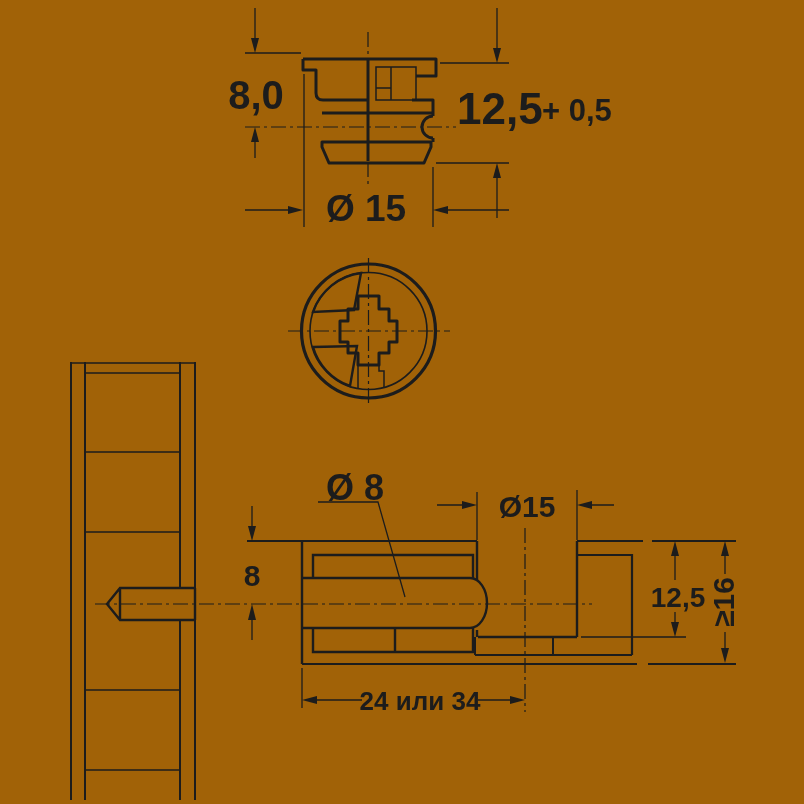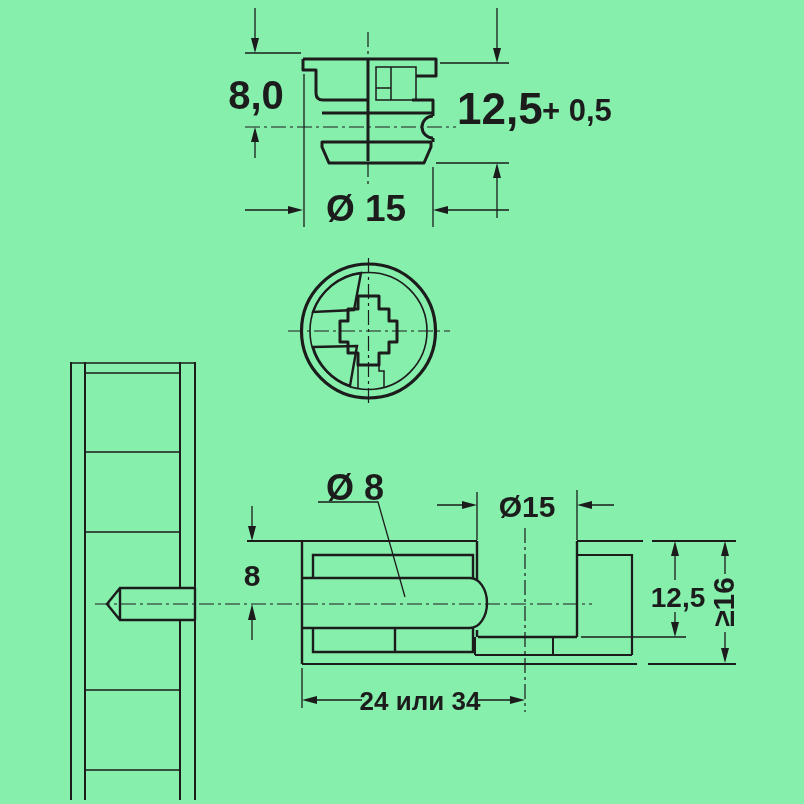--- a/index.html
+++ b/index.html
@@ -1,16 +1,16 @@
 <!DOCTYPE html>
 <html><head>
 <meta charset="utf-8">
 <style>
   html,body{margin:0;padding:0;background:#ffffff;}
-  .stage{position:relative;width:804px;height:804px;background:#86efac;overflow:hidden;
+  .stage{position:relative;width:804px;height:804px;background:#a16207;overflow:hidden;
          font-family:"Liberation Sans",sans-serif;}
   svg{display:block;}
   
   .xl{fill:none;stroke:#1c1c1c;stroke-width:3;stroke-linejoin:round;stroke-linecap:butt;}
   .l24{fill:none;stroke:#1c1c1c;stroke-width:2.4;stroke-linejoin:miter;}
   .l22{fill:none;stroke:#1c1c1c;stroke-width:2.2;}
   .l2{fill:none;stroke:#1c1c1c;stroke-width:2;}
   .l16{fill:none;stroke:#1c1c1c;stroke-width:1.6;}
   .t{fill:none;stroke:#1c1c1c;stroke-width:1.5;}
   .d{fill:none;stroke:#1c1c1c;stroke-width:1.3;}

